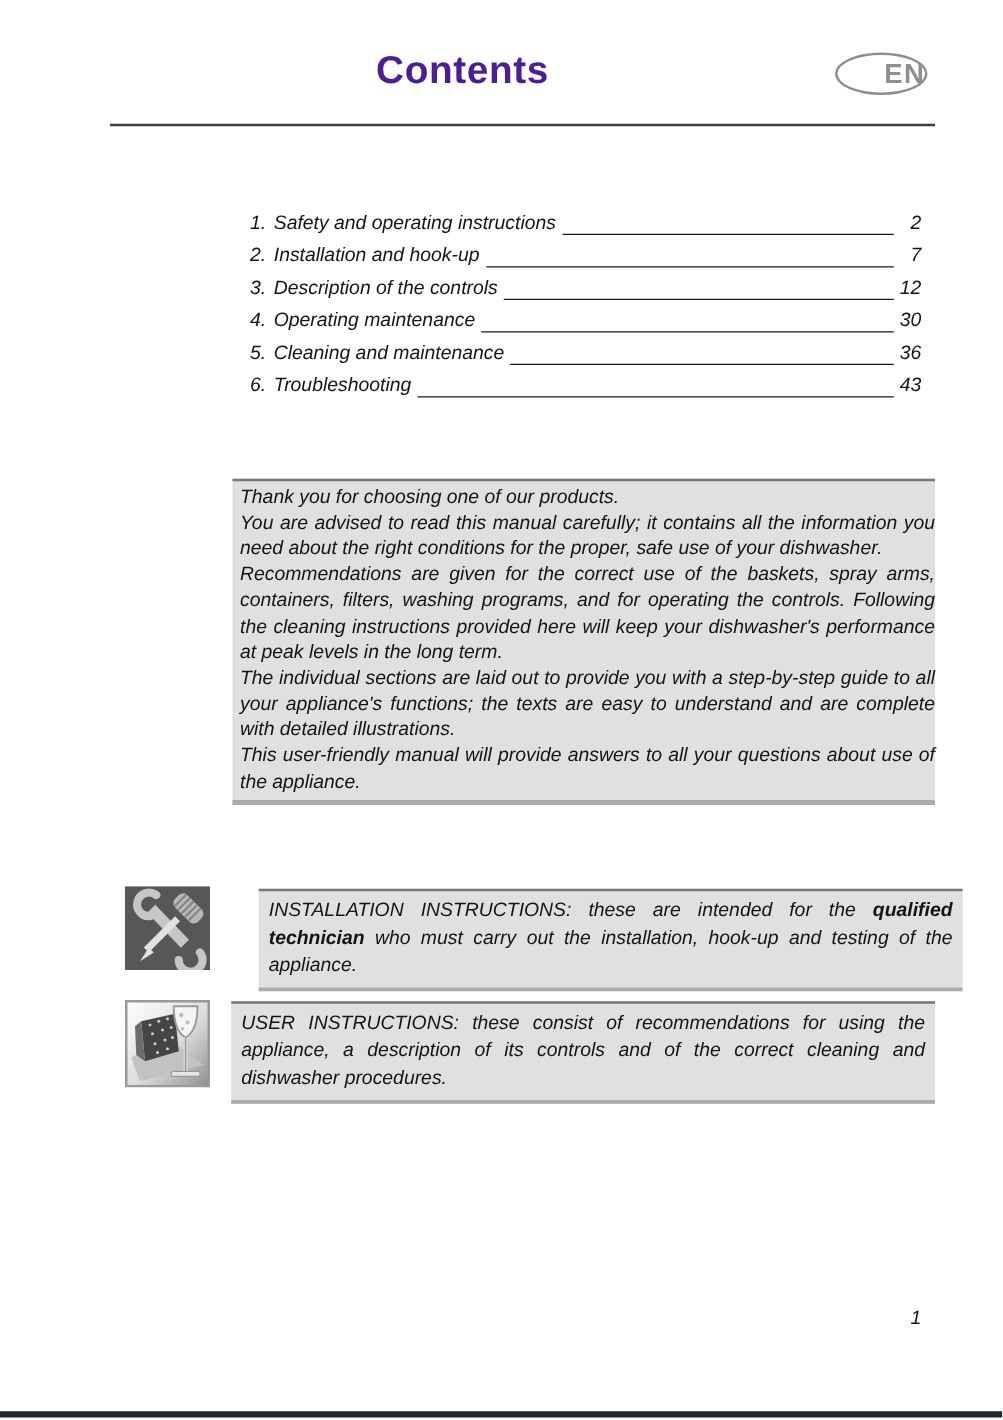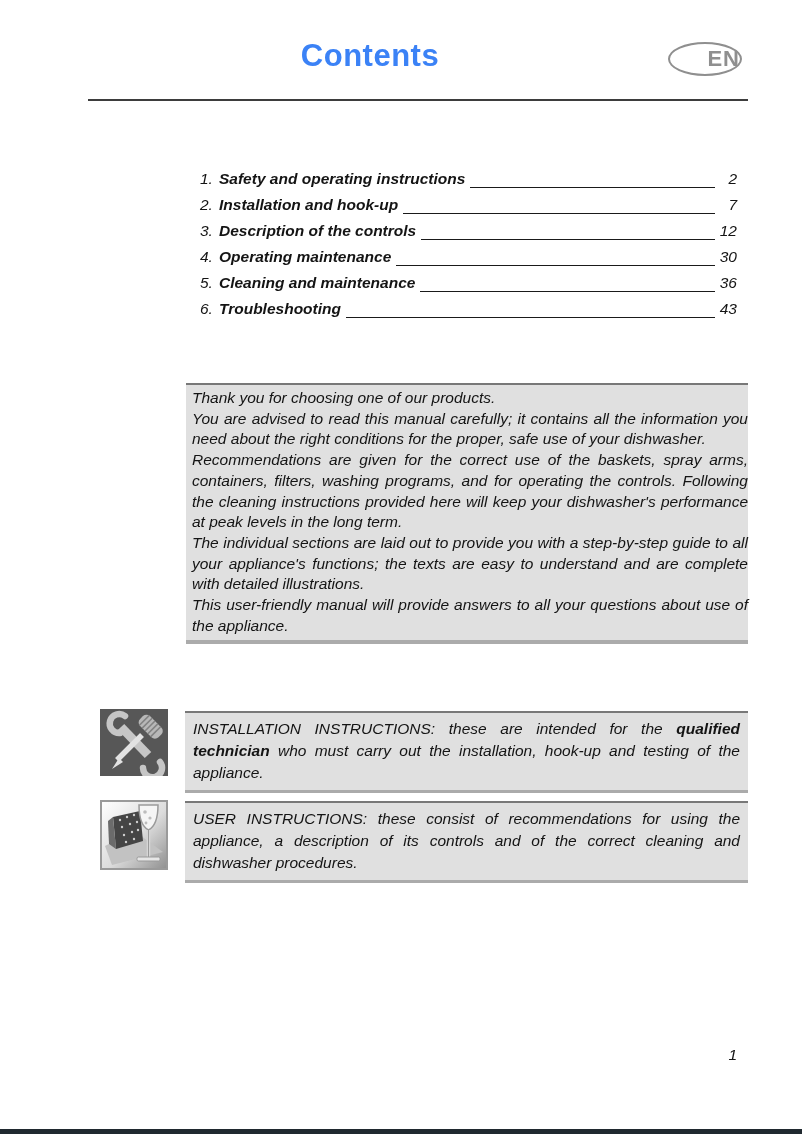--- a/index.html
+++ b/index.html
@@ -13,21 +13,21 @@
     overflow: hidden;
   }
 
   
   .doc-title {
     position: absolute;
     top: 38px; left: 0; width: 740px;
     text-align: center;
     font-size: 31px;
     font-weight: bold;
-    color: #3b82f6;
+    color: #4c1d95;
     letter-spacing: 0.5px;
   }
   .lang-badge {
     position: absolute;
     top: 42px; left: 668px;
     width: 74px; height: 34px;
     border: 2.5px solid #8f8f8f;
     border-radius: 50%;
     box-sizing: border-box;
     display: flex; align-items: center; justify-content: flex-end;
@@ -42,21 +42,21 @@
 
   
   .toc {
     position: absolute;
     top: 166px; left: 200px; width: 537px;
     font-style: italic;
     font-size: 15.5px;
   }
   .toc-row { display: flex; height: 26px; line-height: 26px; }
   .toc-num { width: 19px; flex: none; }
-  .toc-label { flex: none; padding-right: 2px; font-weight: bold; }
+  .toc-label { flex: none; padding-right: 2px; }
   .toc-leader {
     flex: 1;
     border-bottom: 1.5px solid #1a1a1a;
     align-self: flex-end;
     margin: 0 4px 4px 3px;
     min-width: 20px;
   }
   .toc-page { flex: none; min-width: 18px; text-align: right; }
 
   
@@ -89,21 +89,21 @@
     border-top: 2px solid #787878;
     border-bottom: 3px solid #ababab;
     padding: 5px 8px 6px 8px;
     font-style: italic;
     font-size: 15.5px;
     line-height: 22px;
     text-align: justify;
   }
   .note-box p { margin: 0; }
   #install-icon { top: 709px; }
-  #install-box  { top: 711px; }
+  #install-box  { top: 711px; margin-left: 22px; }
   #user-icon    { top: 800px; }
   #user-box     { top: 801px; }
 
   
   .page-number {
     position: absolute;
     top: 1046px; left: 637px; width: 100px;
     text-align: right;
     font-style: italic;
     font-size: 15.5px;

